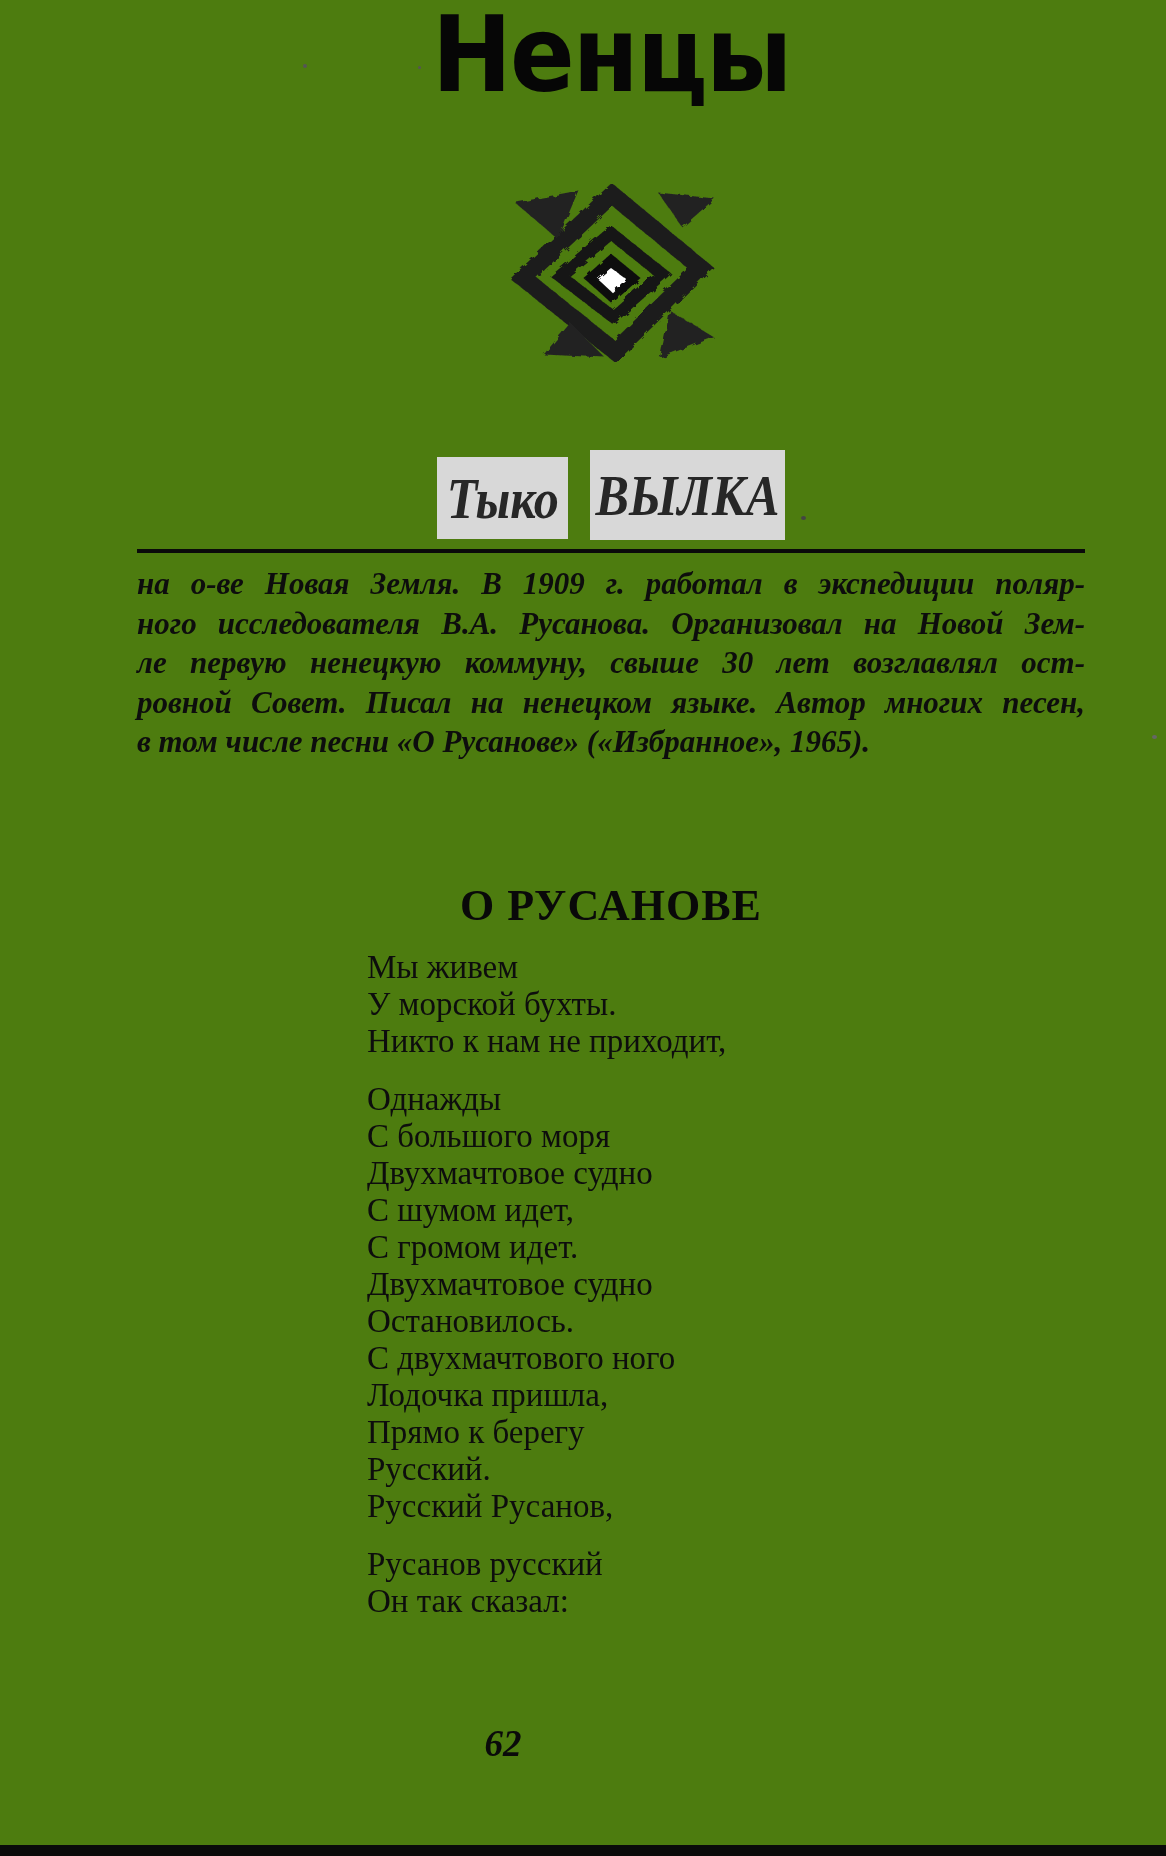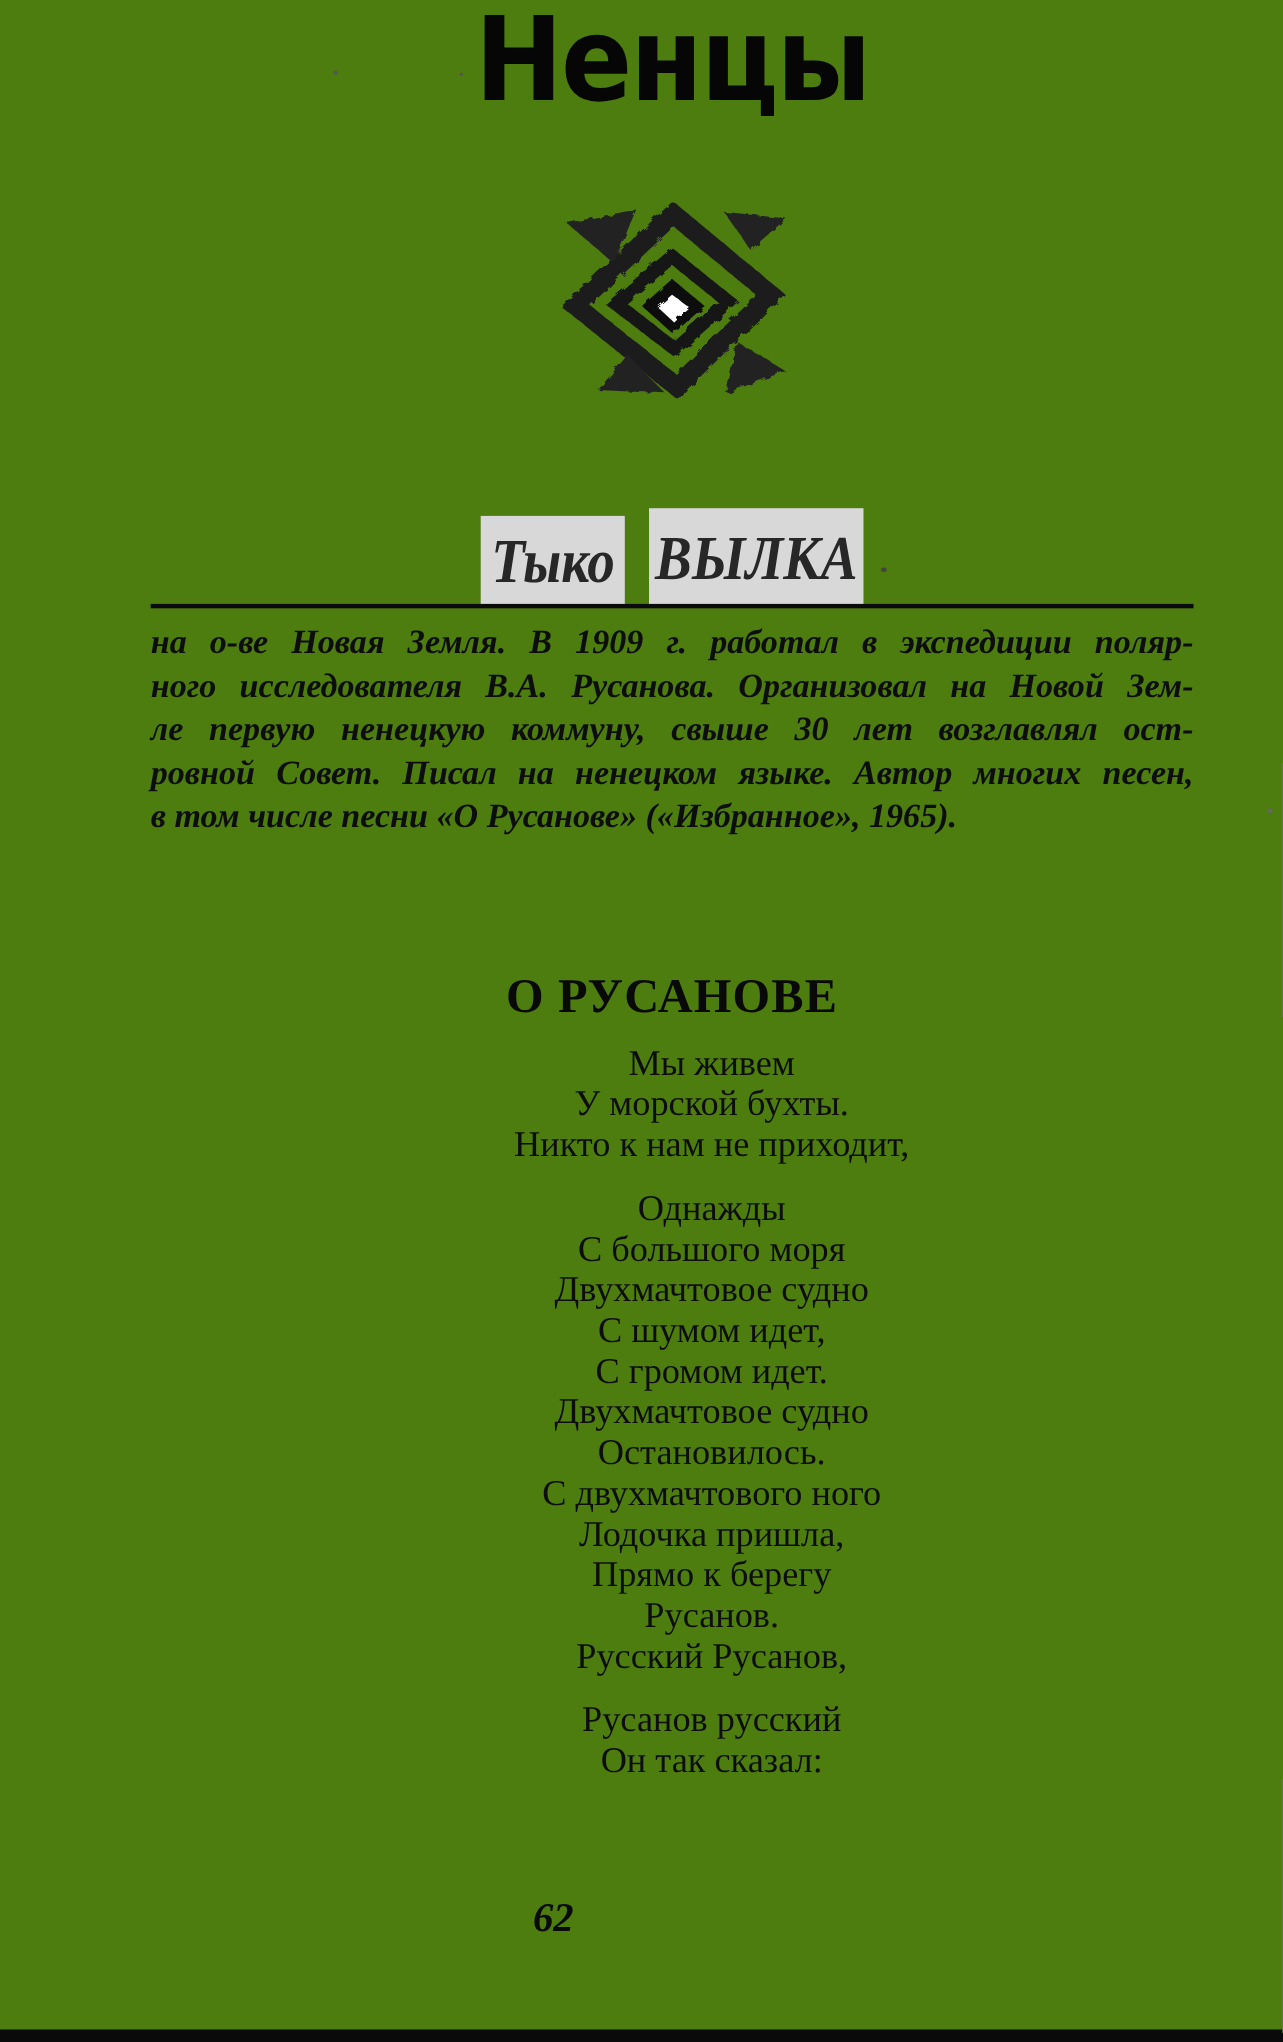--- a/index.html
+++ b/index.html
@@ -24,21 +24,21 @@
     color:#060606;
     letter-spacing:-2px;
   }
   .book-title .squish { display:inline-block; transform:scaleX(0.90); transform-origin:center; }
 
   
   .ornament { position:absolute; left:507px; top:184px; width:210px; height:178px; }
 
   
   .author-row {
-    position:absolute; left:137px; top:462px; width:948px;
+    position:absolute; left:137px; top:450px; width:948px;
     display:flex; justify-content:center; align-items:flex-start; gap:22px;
   }
   .hl-box {
     background:#d8d8d8;
     display:flex; align-items:center; justify-content:center;
     font-style:italic; font-weight:bold;
     font-size:57px; color:#272727;
     font-family:"Liberation Serif", serif;
   }
   .hl-box .squish { display:inline-block; transform:scaleX(0.88); transform-origin:center; white-space:nowrap; }
@@ -65,21 +65,21 @@
     position:absolute; left:137px; top:882px; width:948px;
     text-align:center;
     font-weight:bold; font-size:44px; line-height:48px;
     color:#090909;
     letter-spacing:1px;
   }
   .poem {
     position:absolute; left:367px; top:949px; width:560px;
     font-size:33px; line-height:37px; color:#0d0d0d;
   }
-  .stanza { margin:0 0 21px 0;text-align:center; }
+  .stanza { margin:0 0 21px 0; }
   .poem-line { white-space:nowrap; }
 
   
   .page-number {
     position:absolute; left:0; top:1722px; width:1006px;
     text-align:center;
     font-weight:bold; font-style:italic;
     font-size:37px; color:#0a0a0a;
   }
 
@@ -157,21 +157,21 @@
       <div class="poem-line">Однажды</div>
       <div class="poem-line">С большого моря</div>
       <div class="poem-line">Двухмачтовое судно</div>
       <div class="poem-line">С шумом идет,</div>
       <div class="poem-line">С громом идет.</div>
       <div class="poem-line">Двухмачтовое судно</div>
       <div class="poem-line">Остановилось.</div>
       <div class="poem-line">С двухмачтового ного</div>
       <div class="poem-line">Лодочка пришла,</div>
       <div class="poem-line">Прямо к берегу</div>
-      <div class="poem-line">Русанов.</div>
+      <div class="poem-line">Русский.</div>
       <div class="poem-line">Русский Русанов,</div>
     </div>
     <div class="stanza">
       <div class="poem-line">Русанов русский</div>
       <div class="poem-line">Он так сказал:</div>
     </div>
   </div>
 
   <div class="page-number">62</div>
 

